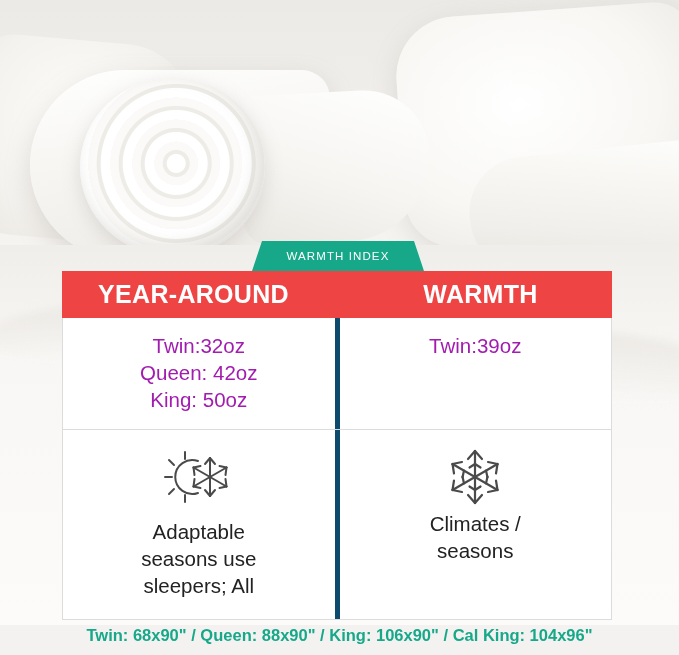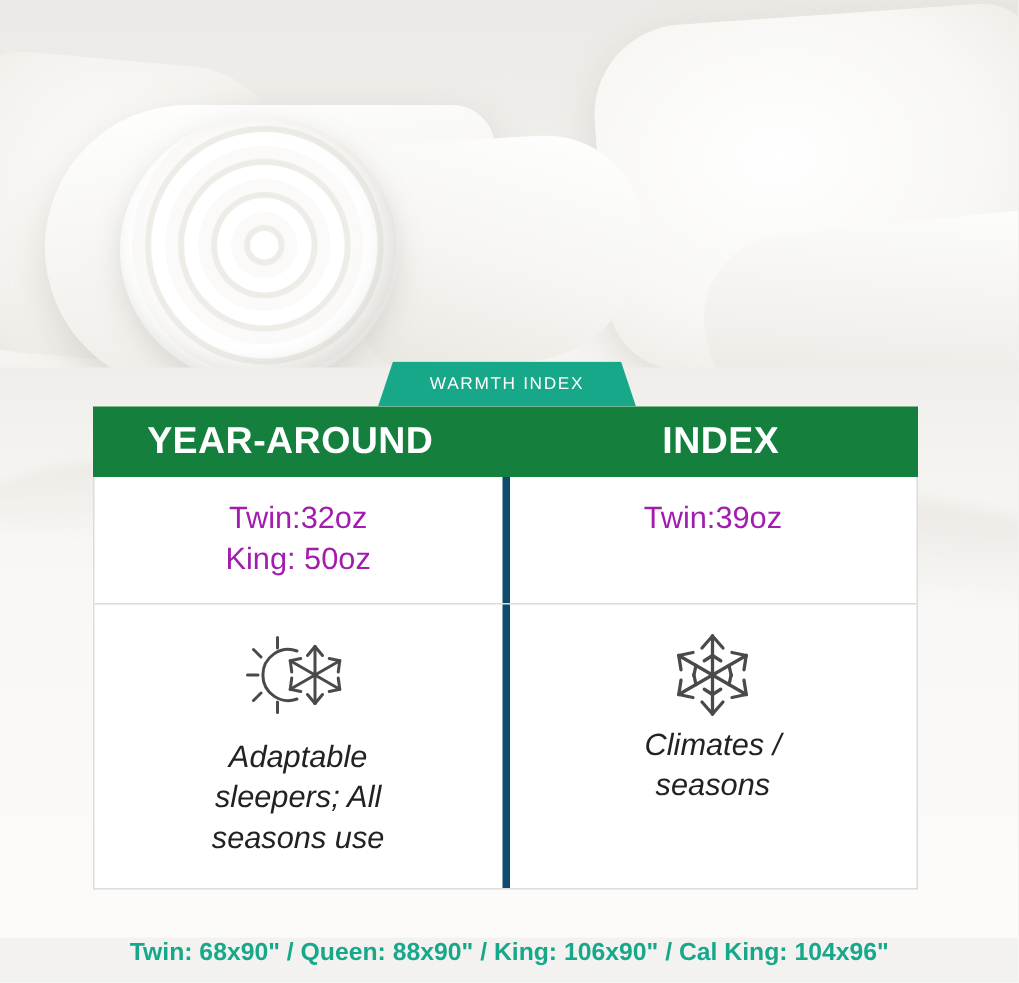--- a/index.html
+++ b/index.html
@@ -141,21 +141,21 @@
     font-size: 11.5px;
     letter-spacing: 1.1px;
     font-weight: 400;
     display: flex;
     align-items: center;
     justify-content: center;
     clip-path: polygon(10px 0, 162px 0, 172px 30px, 0 30px);
   }
   .header-row {
     display: flex;
-    background: #15803d;
+    background: #ef4444;
     color: #ffffff;
     height: 47px;
     gap: 24px;
   }
   .header-cell {
     flex: 1 1 50%;
     display: flex;
     align-items: center;
     justify-content: center;
     font-size: 25px;
@@ -165,21 +165,20 @@
   .body-box {
     background: #ffffff;
     border: 1px solid #dcdcdc;
     border-top: none;
   }
   .section {
     display: flex;
   }
   .section + .section {
     border-top: 1px solid #dcdcdc;
-    font-style: italic;
   }
   .cell {
     flex: 1 1 50%;
     padding: 14px 10px 16px;
     text-align: center;
     color: #2f2f2f;
   }
   .cell + .cell {
     border-left: 5px solid #0c4a6e;
   }
@@ -236,28 +235,29 @@
   </div>
 
   <div class="card">
 
     <div class="ribbon-wrap">
       <div class="ribbon">WARMTH INDEX</div>
     </div>
 
     <div class="header-row">
       <div class="header-cell">YEAR-AROUND</div>
-      <div class="header-cell">INDEX</div>
+      <div class="header-cell">WARMTH</div>
     </div>
 
     <div class="body-box">
 
       <div class="section">
         <div class="cell">
           <div class="size-line">Twin:32oz</div>
+          <div class="size-line">Queen: 42oz</div>
           <div class="size-line">King: 50oz</div>
         </div>
         <div class="cell">
           <div class="size-line">Twin:39oz</div>
         </div>
       </div>
 
       <div class="section">
 
         <div class="cell icon-cell">
@@ -287,22 +287,22 @@
                   <line x1="16.5" y1="9.5" x2="9.5" y2="11"></line>
                   <line x1="-16.5" y1="9.5" x2="-15.5" y2="2"></line>
                   <line x1="-16.5" y1="9.5" x2="-9.5" y2="11"></line>
                   <line x1="16.5" y1="-9.5" x2="15.5" y2="-2"></line>
                   <line x1="16.5" y1="-9.5" x2="9.5" y2="-11"></line>
                 </g>
               </svg>
             </span>
           </div>
           <div class="desc">Adaptable</div>
+          <div class="desc" style="margin-top:0">seasons use</div>
           <div class="desc" style="margin-top:0">sleepers; All</div>
-          <div class="desc" style="margin-top:0">seasons use</div>
         </div>
 
         <div class="cell icon-cell">
           <div class="icon-holder">
             <span>
               <svg width="62" height="62" viewBox="0 0 62 62" fill="none" stroke="#4a4a4a" stroke-width="2.2" stroke-linecap="round">
                 <g transform="translate(31,31)">
                   <line x1="0" y1="-26" x2="0" y2="26"></line>
                   <line x1="-22.5" y1="-13" x2="22.5" y2="13"></line>
                   <line x1="-22.5" y1="13" x2="22.5" y2="-13"></line>

